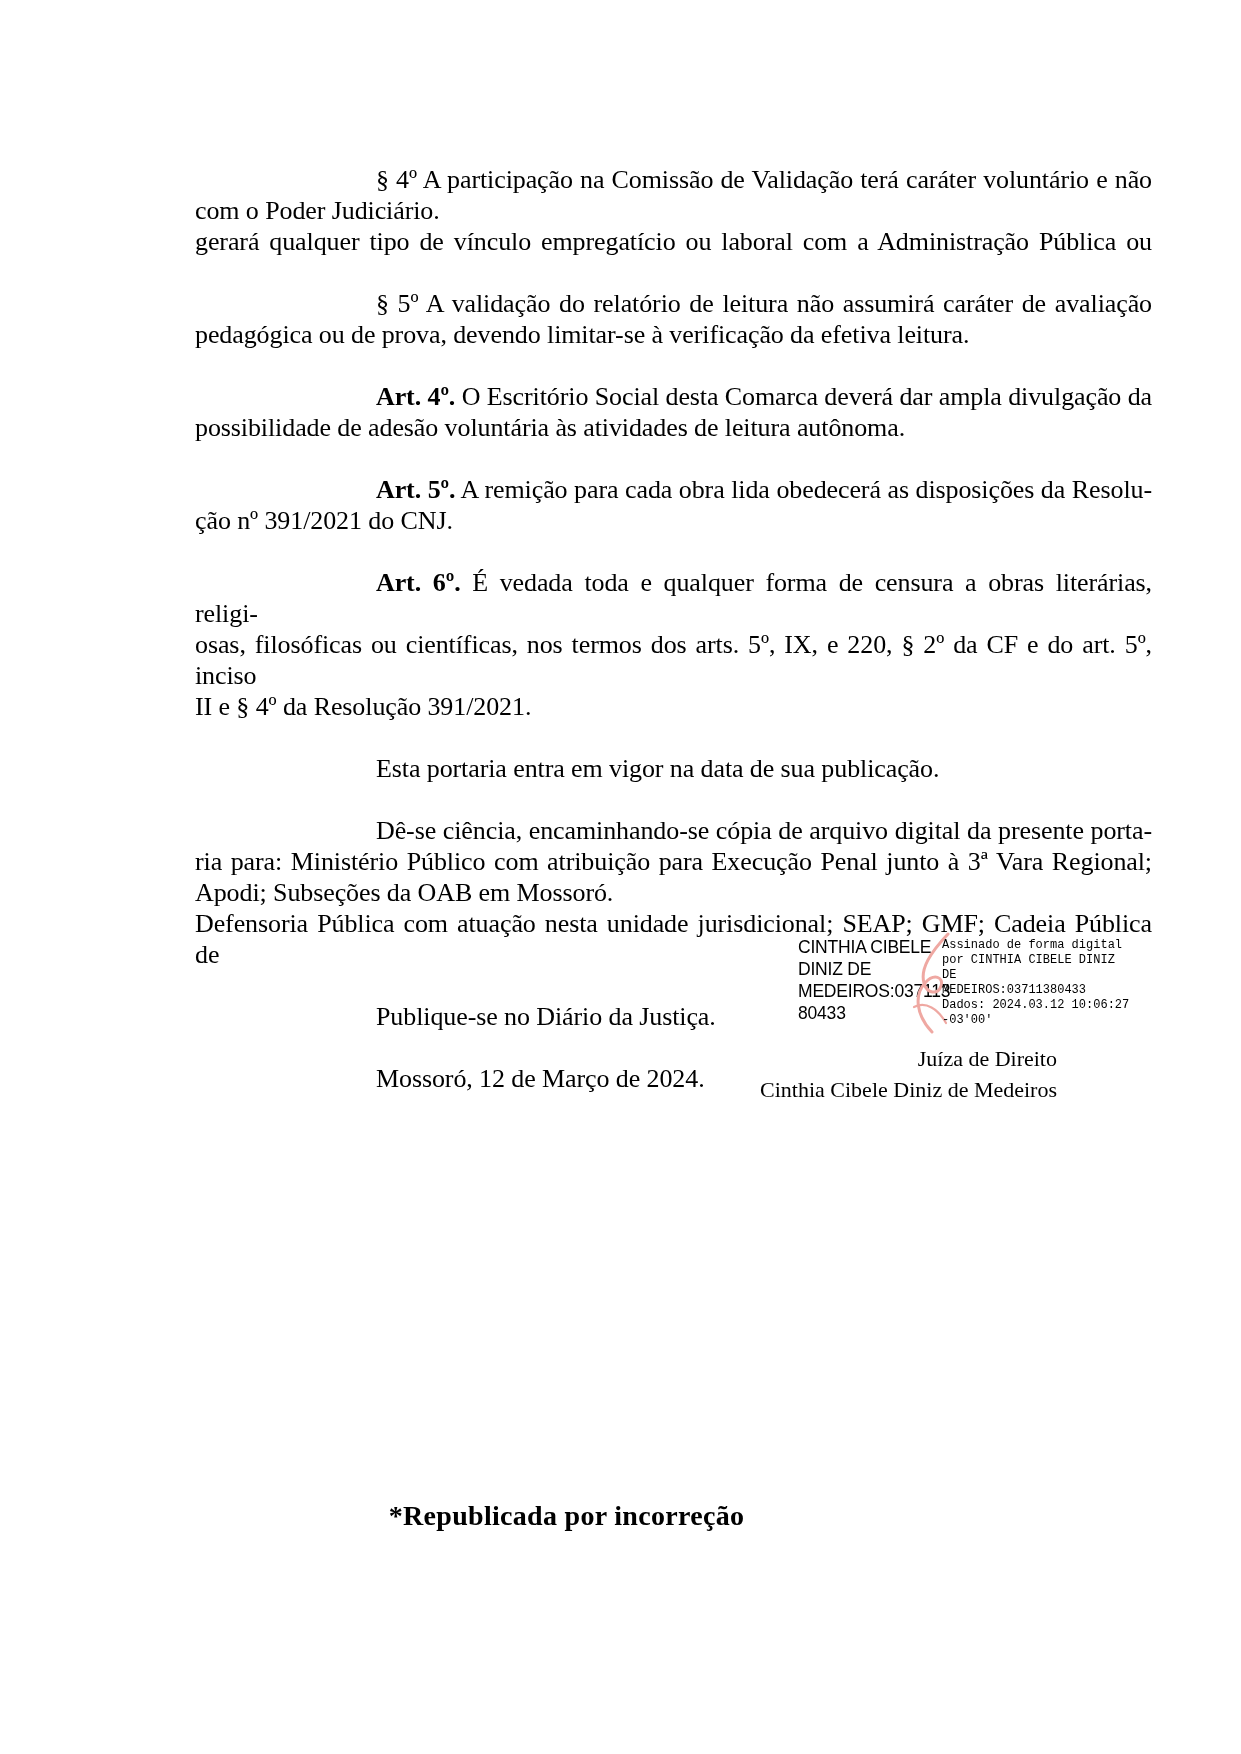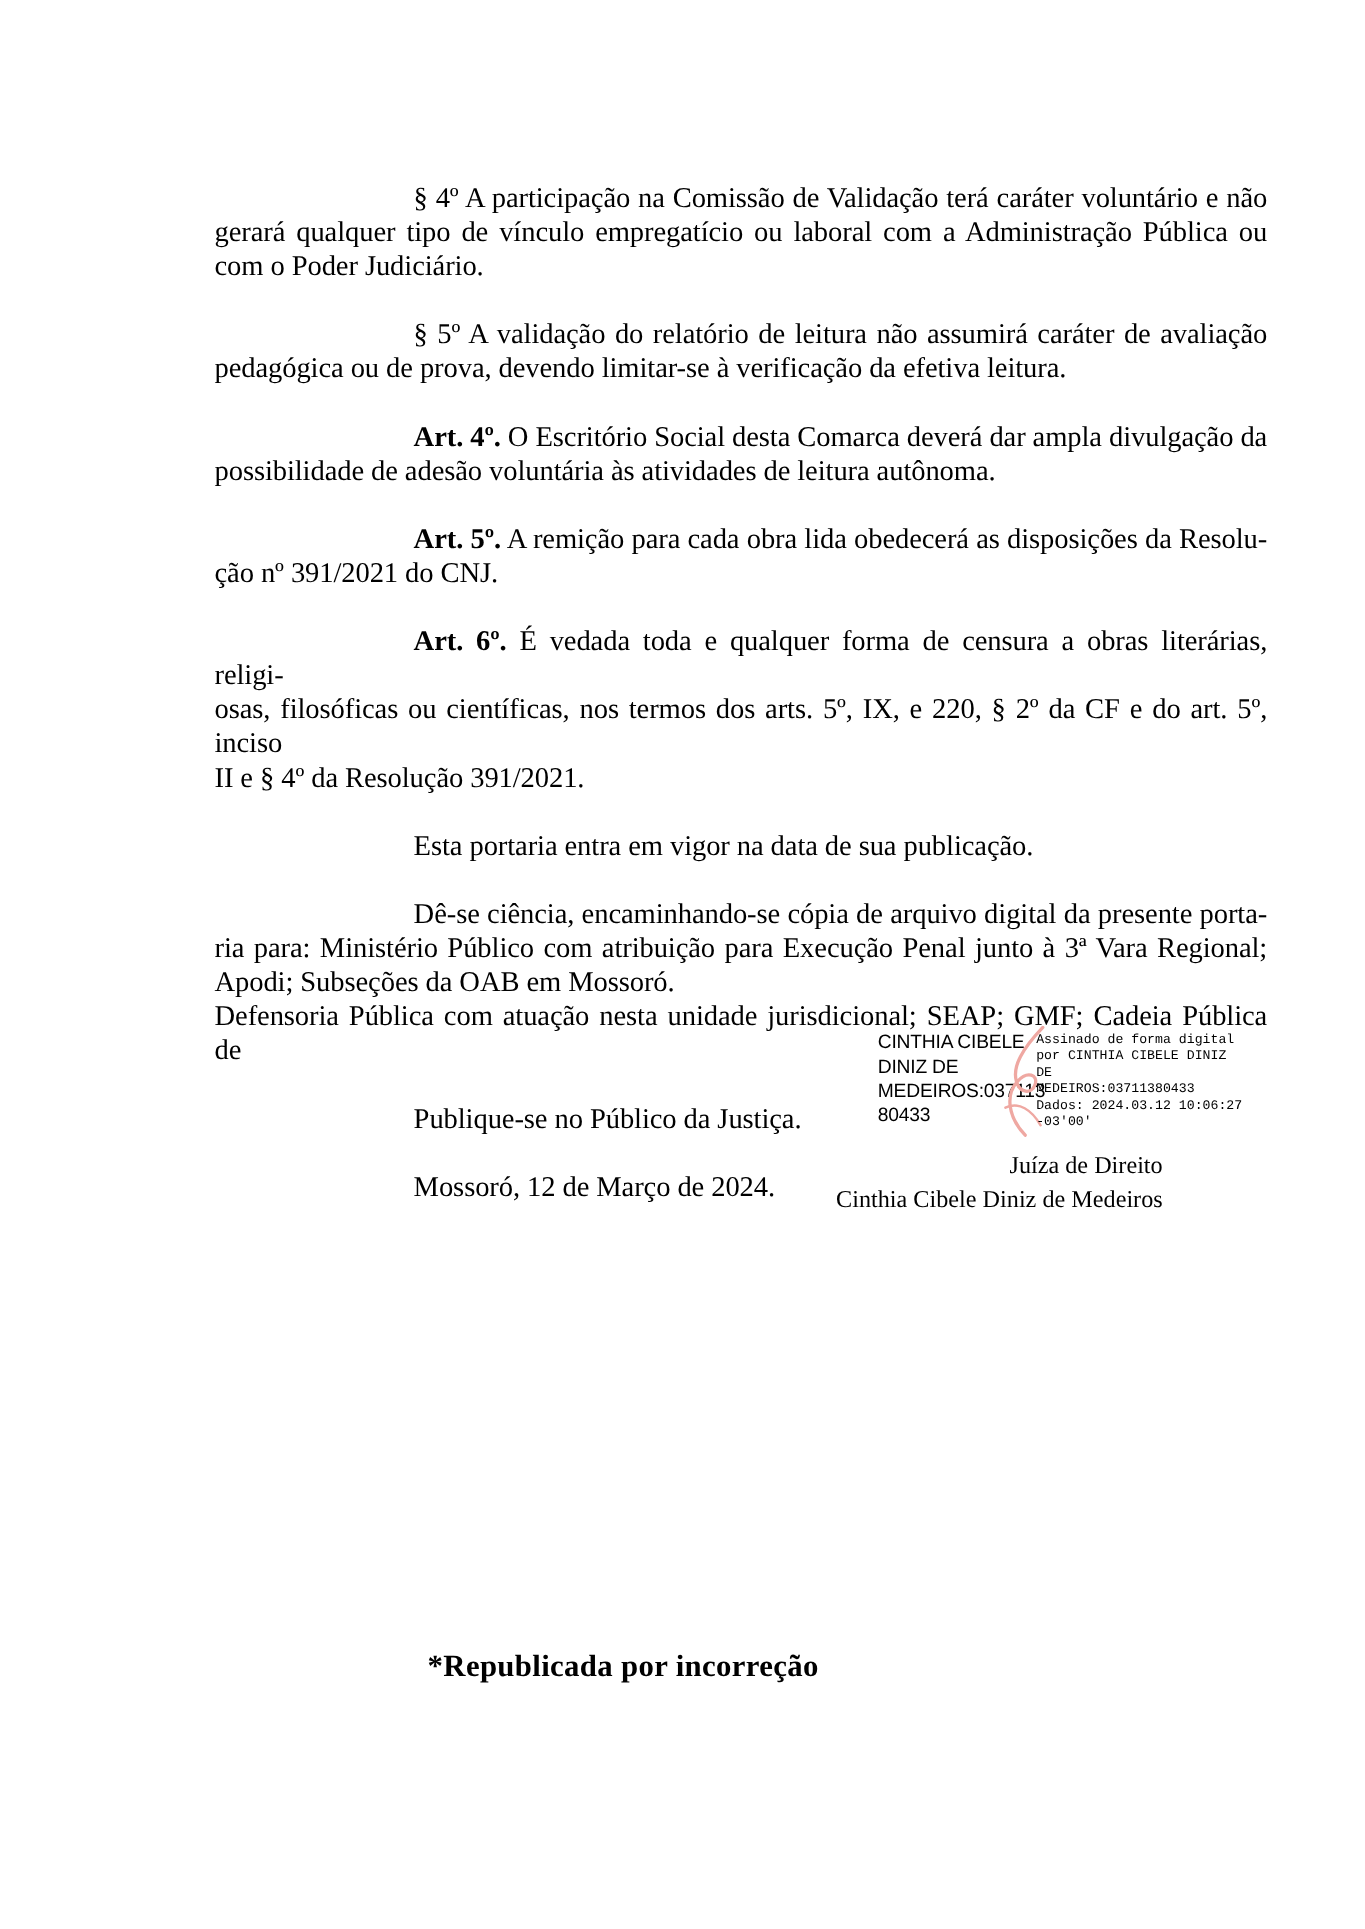--- a/index.html
+++ b/index.html
@@ -85,22 +85,22 @@
     font-size: 28px;
     letter-spacing: 0.3px;
   }
 </style>
 </head>
 <body>
 
 <div class="doc-body">
     <div class="para">
       <div class="line first">§ 4º A participação na Comissão de Validação terá caráter voluntário e não</div>
+      <div class="line last">com o Poder Judiciário.</div>
       <div class="line">gerará qualquer tipo de vínculo empregatício ou laboral com a Administração Pública ou</div>
-      <div class="line last">com o Poder Judiciário.</div>
     </div>
     <div class="para">
       <div class="line first">§ 5º A validação do relatório de leitura não assumirá caráter de avaliação</div>
       <div class="line last">pedagógica ou de prova, devendo limitar-se à verificação da efetiva leitura.</div>
     </div>
     <div class="para">
       <div class="line first"><span class="article-label">Art. 4º.</span> O Escritório Social desta Comarca deverá dar ampla divulgação da</div>
       <div class="line last">possibilidade de adesão voluntária às atividades de leitura autônoma.</div>
     </div>
     <div class="para">
@@ -115,21 +115,21 @@
     <div class="para">
       <div class="line first last">Esta portaria entra em vigor na data de sua publicação.</div>
     </div>
     <div class="para">
       <div class="line first">Dê-se ciência, encaminhando-se cópia de arquivo digital da presente porta-</div>
       <div class="line">ria para: Ministério Público com atribuição para Execução Penal junto à 3ª Vara Regional;</div>
       <div class="line last">Apodi; Subseções da OAB em Mossoró.</div>
       <div class="line">Defensoria Pública com atuação nesta unidade jurisdicional; SEAP; GMF; Cadeia Pública de</div>
     </div>
     <div class="para">
-      <div class="line first last">Publique-se no Público da Justiça.</div>
+      <div class="line first last">Publique-se no Diário da Justiça.</div>
     </div>
     <div class="para">
       <div class="line first last">Mossoró, 12 de Março de 2024.</div>
     </div>
   </div>
 
 <div class="stamp-name">
     <div>CINTHIA CIBELE</div>
     <div>DINIZ DE</div>
     <div>MEDEIROS:037113</div>

